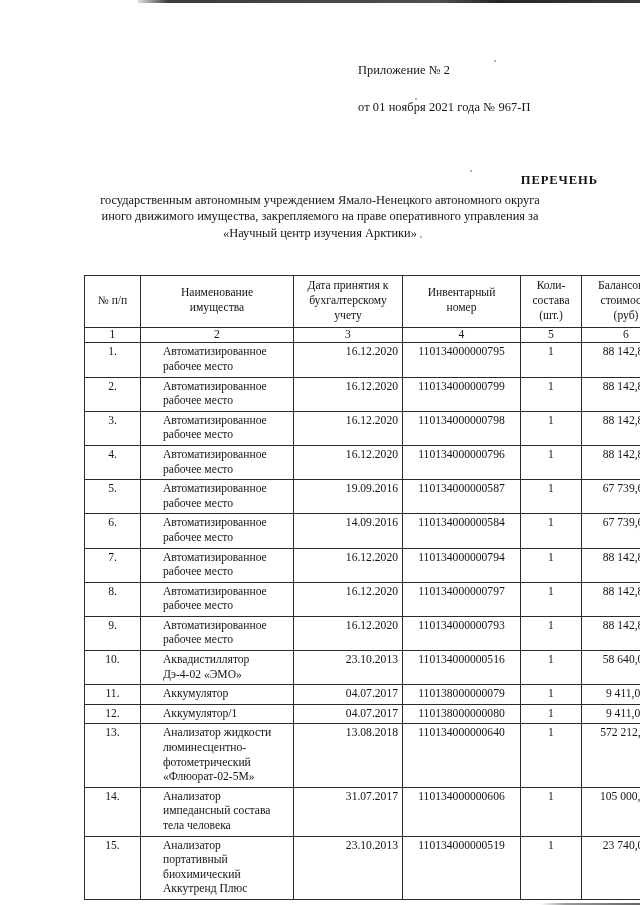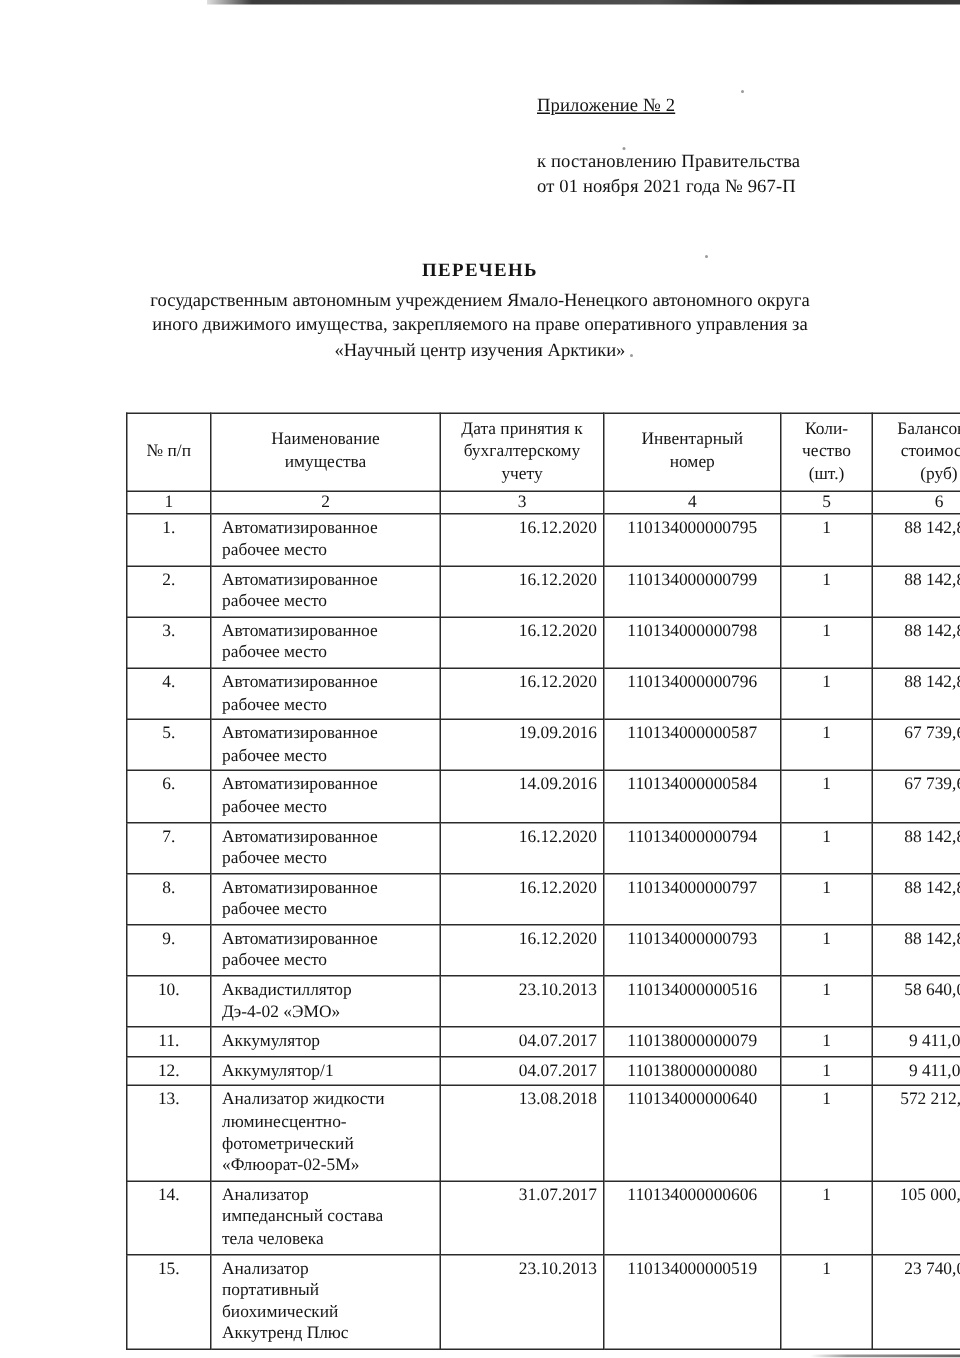--- a/index.html
+++ b/index.html
@@ -59,39 +59,39 @@
     position: absolute;
     left: 358px;
     top: 62px;
     width: 264px;
     font-size: 12.4px;
     line-height: 17px;
     letter-spacing: 0.1px;
   }
   .addr-first {
     margin-bottom: 20px;
-    text-decoration: underline;
   }
   .addr-line { display: block; white-space: nowrap; }
 
   
   .title-block {
     position: absolute;
     left: 42px;
     top: 172px;
     width: 556px;
     text-align: center;
     font-size: 12.4px;
     line-height: 16.5px;
   }
   .doc-title {
     font-weight: bold;
     letter-spacing: 0.9px;
     font-size: 12.6px;
     margin-bottom: 3px;
+    text-align: right;
   }
   .subtitle-line { display: block; white-space: nowrap; }
 
   .as-of {
     position: absolute;
     right: 16px;
     top: 243px;
     font-size: 12.4px;
     white-space: nowrap;
   }
@@ -118,21 +118,21 @@
     vertical-align: middle;
     padding: 3px 3px 4px;
     line-height: 14.8px;
   }
   .asset-table tbody tr.numrow td {
     text-align: center;
     padding: 0px 3px 1px;
     line-height: 13px;
   }
   td.c-num   { text-align: center; width: 49px; }
-  td.c-name  { text-align: left;   width: 146px; padding-left: 7px; }
+  td.c-name  { text-align: left;   width: 146px; padding-left: 22px; }
   td.c-date  { text-align: right; width: 102px; }
   td.c-inv   { text-align: center; width: 111px; }
   td.c-qty   { text-align: center; width: 54px; }
   td.c-cost  { text-align: center; width: 82px; }
 
   th.h-num   { width: 49px; }
   th.h-name  { width: 146px; }
   th.h-date  { width: 102px; }
   th.h-inv   { width: 111px; }
   th.h-qty   { width: 54px; }
@@ -147,21 +147,20 @@
 
   <div class="scan-edge-top"></div>
   <div class="scan-edge-bottom"></div>
   <div class="speck" style="left:494px;top:60px;width:2px;height:2px;"></div>
   <div class="speck" style="left:415px;top:98px;width:2px;height:2px;"></div>
   <div class="speck" style="left:470px;top:170px;width:2px;height:2px;"></div>
   <div class="speck" style="left:420px;top:236px;width:2px;height:2px;"></div>
 
   <div class="addr-block">
     <div class="addr-first">Приложение № 2</div>
-    <span class="addr-line">к постановлению Правительства</span>
     <span class="addr-line">от 01 ноября 2021 года № 967-П</span>
   </div>
 
   <div class="title-block">
     <div class="doc-title">ПЕРЕЧЕНЬ</div>
     <span class="subtitle-line">государственным автономным учреждением Ямало-Ненецкого автономного округа</span>
     <span class="subtitle-line">иного движимого имущества, закрепляемого на праве оперативного управления за</span>
     <span class="subtitle-line">«Научный центр изучения Арктики»</span>
   </div>
 
@@ -175,21 +174,21 @@
         <th class="h-name">
           <span class="cell-lines"><span>Наименование</span><span>имущества</span></span>
         </th>
         <th class="h-date">
           <span class="cell-lines"><span>Дата принятия к</span><span>бухгалтерскому</span><span>учету</span></span>
         </th>
         <th class="h-inv">
           <span class="cell-lines"><span>Инвентарный</span><span>номер</span></span>
         </th>
         <th class="h-qty">
-          <span class="cell-lines"><span>Коли-</span><span>чество</span><span>(шт.)</span></span>
+          <span class="cell-lines"><span>Коли-</span><span>состава</span><span>(шт.)</span></span>
         </th>
         <th class="h-cost">
           <span class="cell-lines"><span>Балансовая</span><span>стоимость</span><span>(руб)</span></span>
         </th>
       </tr>
     </thead>
     <tbody>
         <tr class="numrow">
           <td class="c-num">1</td>
           <td class="c-name">2</td>

